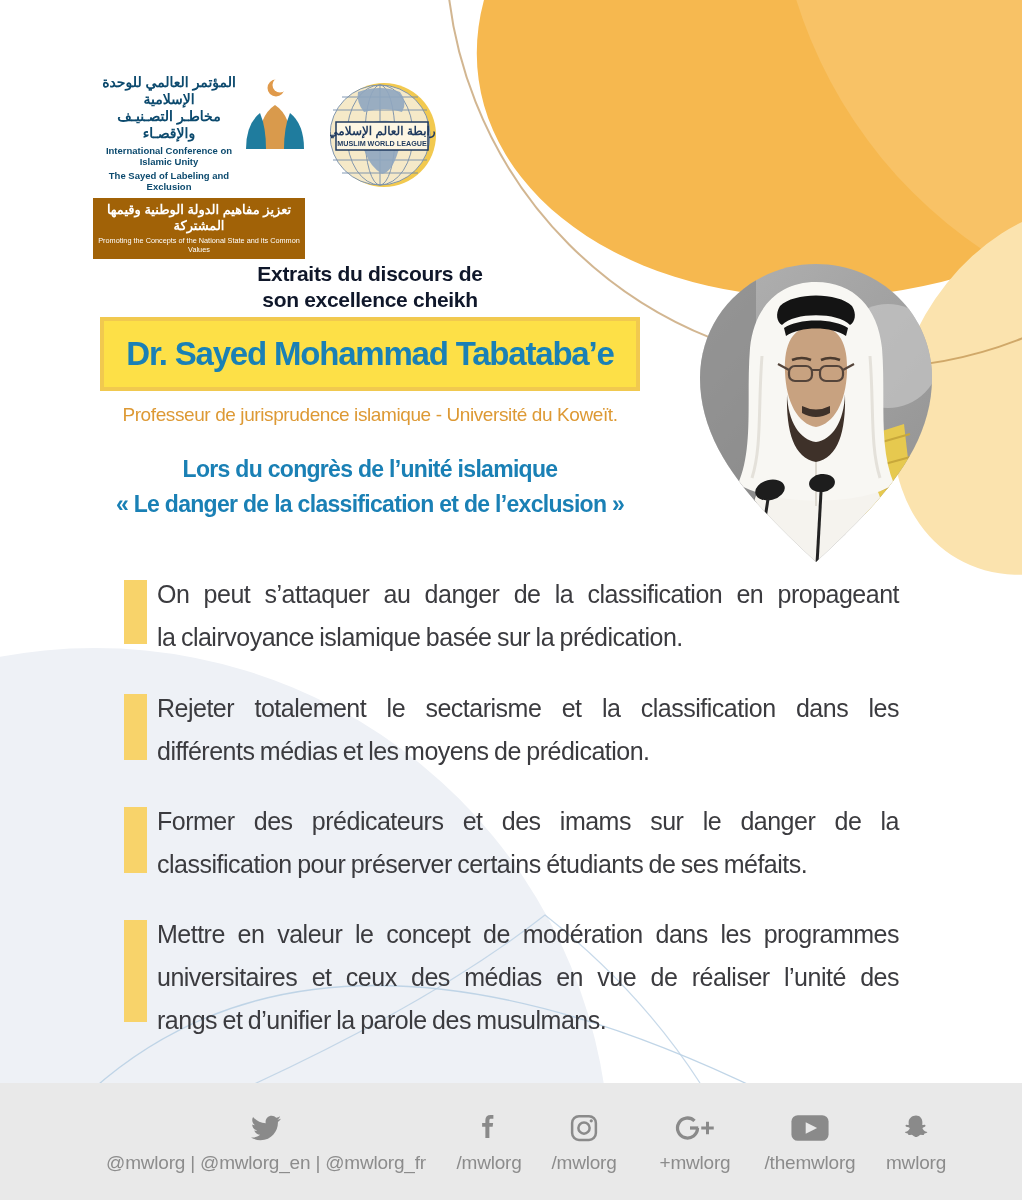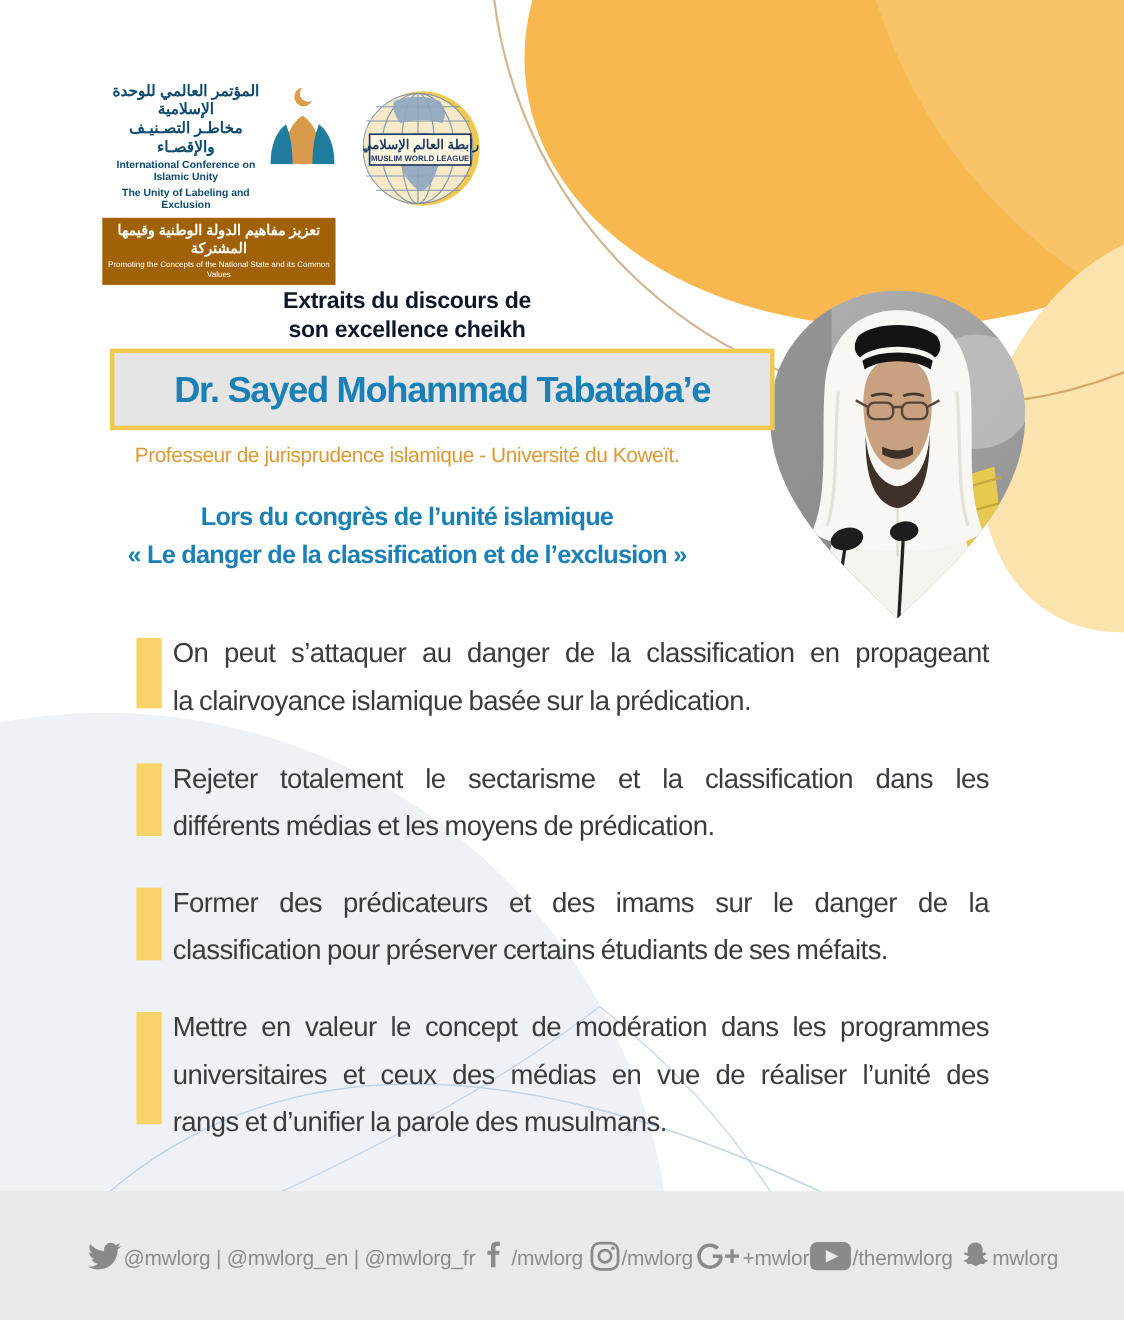--- a/index.html
+++ b/index.html
@@ -20,22 +20,22 @@
   .conf-text{width:152px;text-align:center;color:#0c4a6e;}
   .conf-ar{font-size:14px;font-weight:bold;line-height:17px;}
   .conf-en{font-size:9.5px;font-weight:bold;line-height:11px;margin-top:3px;}
   .conf-banner{margin-top:6px;background:#a16207;color:#fff;text-align:center;padding:4px 2px 5px;}
   .conf-banner-ar{font-size:13px;font-weight:bold;line-height:16px;}
   .conf-banner-en{font-size:7.3px;font-weight:normal;line-height:9px;margin-top:2px;}
   .mwl-logo{left:330px;top:80px;z-index:3;}
   
   .kicker{left:70px;top:261px;width:600px;text-align:center;color:#0f172a;
           font-size:21px;font-weight:bold;line-height:26px;letter-spacing:-.3px;z-index:3;}
-  .name-box{left:100px;top:317px;width:604px;height:74px;box-sizing:border-box;border:4px solid #F1C94F;
-            background:#e5e5e5;display:flex;align-items:center;justify-content:center;z-index:3;}
+  .name-box{left:100px;top:317px;width:540px;height:74px;box-sizing:border-box;border:4px solid #F1C94F;
+            background:#fde047;display:flex;align-items:center;justify-content:center;z-index:3;}
   .name-box .name{color:#1A80B5;font-size:33px;font-weight:bold;letter-spacing:-1.2px;white-space:nowrap;}
   .subtitle{left:70px;top:404px;width:600px;text-align:center;color:#DD9934;
             font-size:19px;letter-spacing:-.4px;z-index:3;}
   .event{left:20px;top:452px;width:700px;text-align:center;color:#1A80B5;
          font-size:23px;font-weight:bold;line-height:35px;letter-spacing:-.7px;z-index:3;}
   
   .photo{left:692px;top:256px;z-index:2;}
   
   .quote{position:absolute;left:124px;z-index:3;}
   .qbar{position:absolute;left:0;top:7px;width:23px;background:#F8D36A;}
@@ -43,21 +43,21 @@
          letter-spacing:-.5px;word-spacing:-1px;}
   .jl{text-align:justify;text-align-last:justify;}
   .ll{text-align:left;}
   .q1{top:573px;} .q1 .qbar{height:64px;}
   .q2{top:687px;} .q2 .qbar{height:66px;}
   .q3{top:800px;} .q3 .qbar{height:66px;}
   .q4{top:913px;} .q4 .qbar{height:102px;}
   
   .footer{position:absolute;left:0;bottom:0;width:1022px;height:117px;background:#E9E9E9;z-index:4;
           display:flex;align-items:center;}
-  .soc{display:flex;flex-direction:row;align-items:center;justify-content:flex-end;}
+  .soc{display:flex;flex-direction:column;align-items:center;justify-content:flex-end;}
   .soc .ic{height:36px;display:flex;align-items:center;justify-content:center;}
   .soc .hd{margin-top:6px;color:#8C8C8C;font-size:19px;letter-spacing:-.2px;white-space:nowrap;}
   .soc-tw{margin-left:100px;width:332px;}
   .soc-fb{margin-left:16px;width:82px;}
   .soc-ig{margin-left:8px;width:92px;}
   .soc-gp{margin-left:14px;width:102px;}
   .soc-yt{margin-left:8px;width:112px;}
   .soc-sc{margin-left:4px;width:92px;}
   .icsvg{fill:#8A8A8A;}
 </style>
@@ -75,21 +75,21 @@
     <path d="M 92,1090 Q 330,878 772,1096" fill="none" stroke="#B9D0E4" stroke-width="1.3" opacity="0.9"></path>
     <path d="M 228,1096 Q 430,1005 545,915 Q 640,990 700,1083" fill="none" stroke="#B9D0E4" stroke-width="1.2" opacity="0.8"></path>
   </svg>
 
   <div class="abs conf-logo">
     <div class="conf-top">
       <div class="conf-text">
         <div class="conf-ar">المؤتمر العالمي للوحدة الإسلامية</div>
         <div class="conf-ar">مخاطـر التصـنيـف والإقصـاء</div>
         <div class="conf-en">International Conference on Islamic Unity</div>
-        <div class="conf-en">The Unity of Labeling and Exclusion</div>
+        <div class="conf-en">The Sayed of Labeling and Exclusion</div>
       </div>
       <svg width="60" height="76" viewBox="0 0 60 76">
         <circle cx="31" cy="14" r="8.5" fill="#E09A4B"></circle>
         <circle cx="35" cy="11" r="7.5" fill="#ffffff"></circle>
         <path d="M13,75 Q13,42 30,31 Q47,42 47,75 Z" fill="#D99A4C"></path>
         <path d="M1,75 Q1,50 15,39 Q21,53 21,75 Z" fill="#1F7C9E"></path>
         <path d="M59,75 Q59,50 45,39 Q39,53 39,75 Z" fill="#1F7C9E"></path>
       </svg>
     </div>
     <div class="conf-banner">

